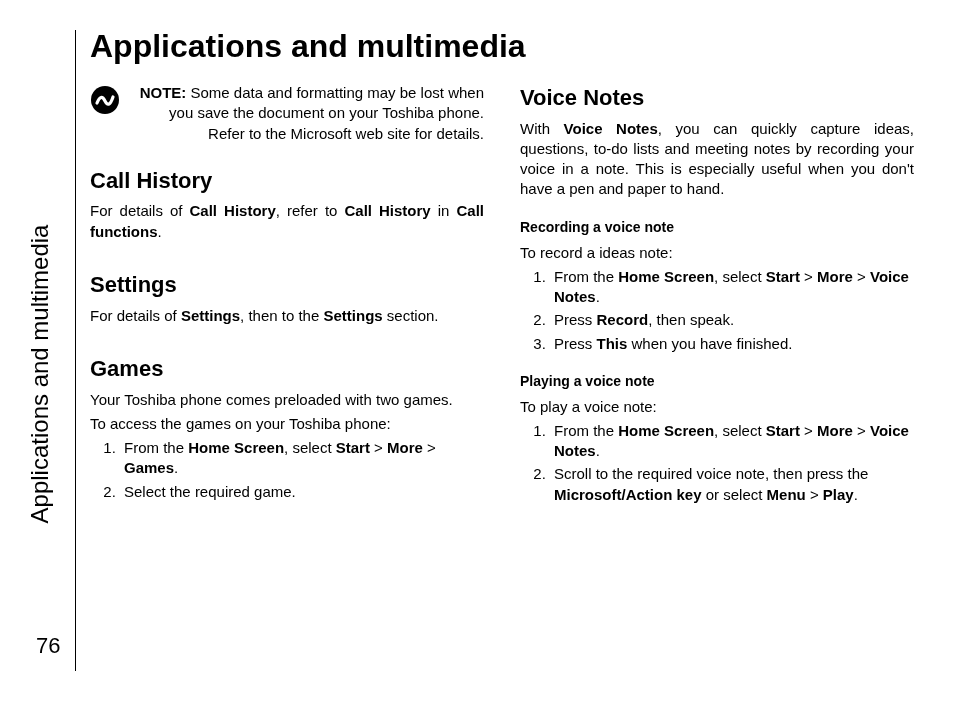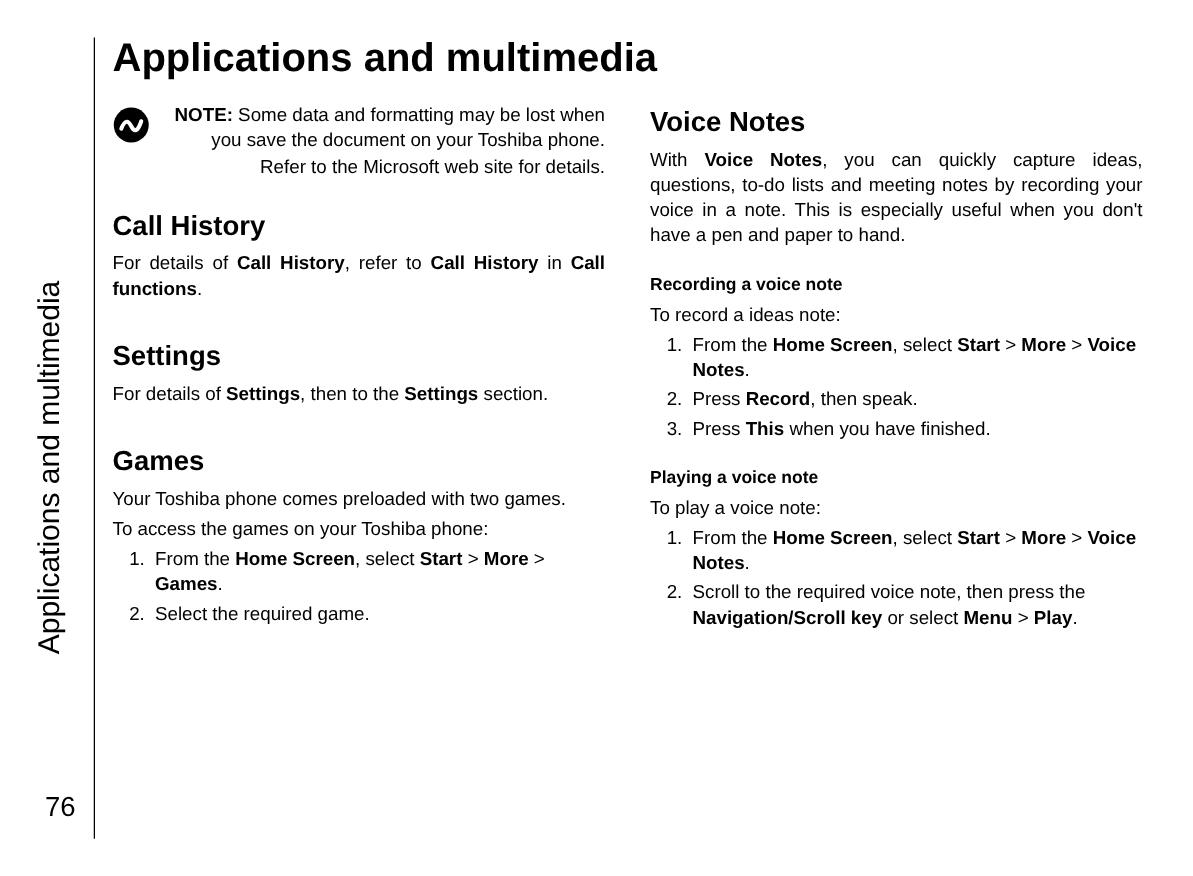--- a/index.html
+++ b/index.html
@@ -181,20 +181,20 @@
           </li>
         </ol>
 
         <h3 class="sub">Playing a voice note</h3>
         <p class="body">To play a voice note:</p>
         <ol class="steps">
           <li>
             <span>From the </span><b>Home Screen</b><span>, select </span><b>Start</b><span> &gt; </span><b>More</b><span> &gt; </span><b>Voice Notes</b><span>.</span>
           </li>
           <li>
-            <span>Scroll to the required voice note, then press the </span><b>Navigation/Scroll key</b><span> or select </span><b>Menu</b><span> &gt; </span><b>Play</b><span>.</span>
+            <span>Scroll to the required voice note, then press the </span><b>Microsoft/Action key</b><span> or select </span><b>Menu</b><span> &gt; </span><b>Play</b><span>.</span>
           </li>
         </ol>
 
       </div>
     </div>
   </div>
 </div>
 
 </body></html>

